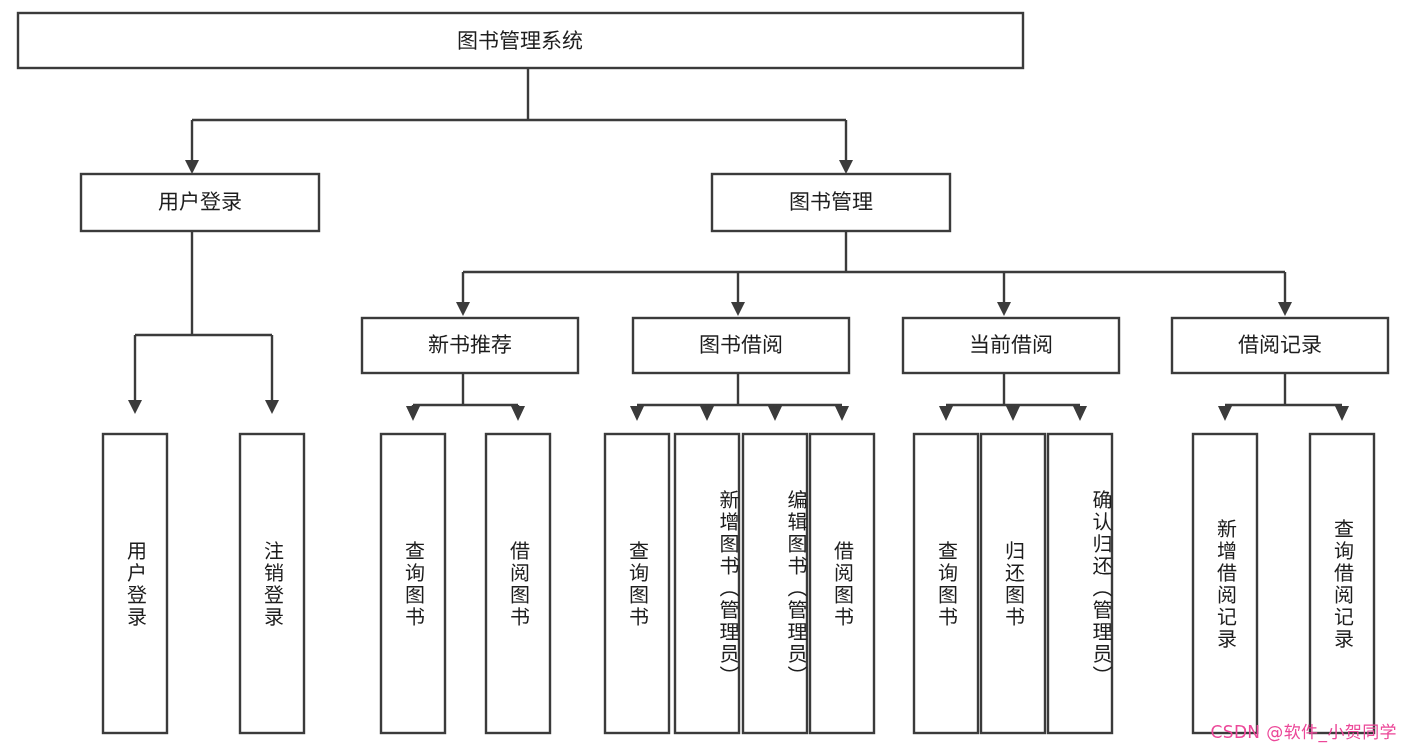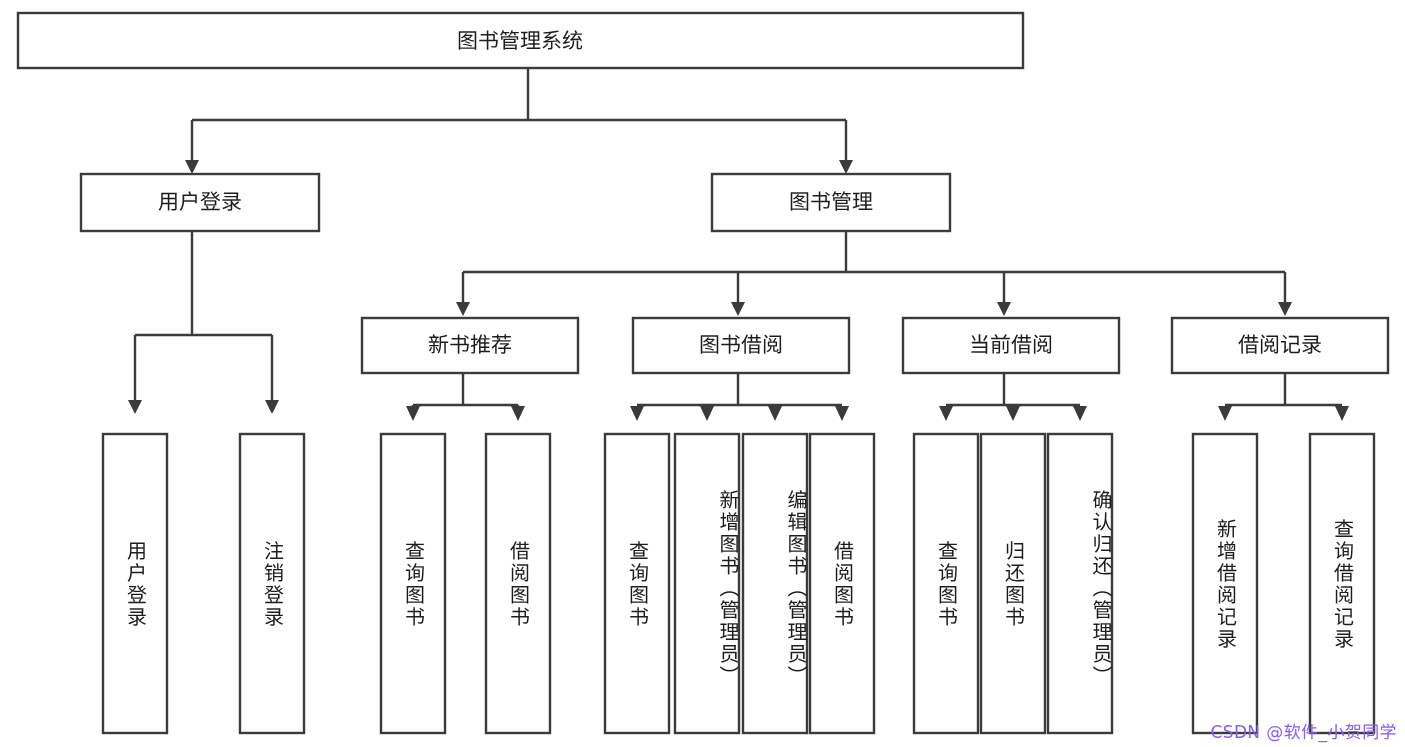--- a/index.html
+++ b/index.html
@@ -65,21 +65,21 @@
     letter-spacing: 2px;
     pointer-events: none;
     overflow: hidden;
   }
   .watermark {
     position: absolute;
     right: 8px;
     bottom: 4px;
     font-family: "DejaVu Sans", "Liberation Sans", sans-serif;
     font-size: 17px;
-    color: #8b5cf6;
+    color: #ec4899;
     letter-spacing: 0.4px;
     white-space: nowrap;
     user-select: none;
   }
 </style>
 </head>
 <body>
 
 <div id="diagram-root">
 

